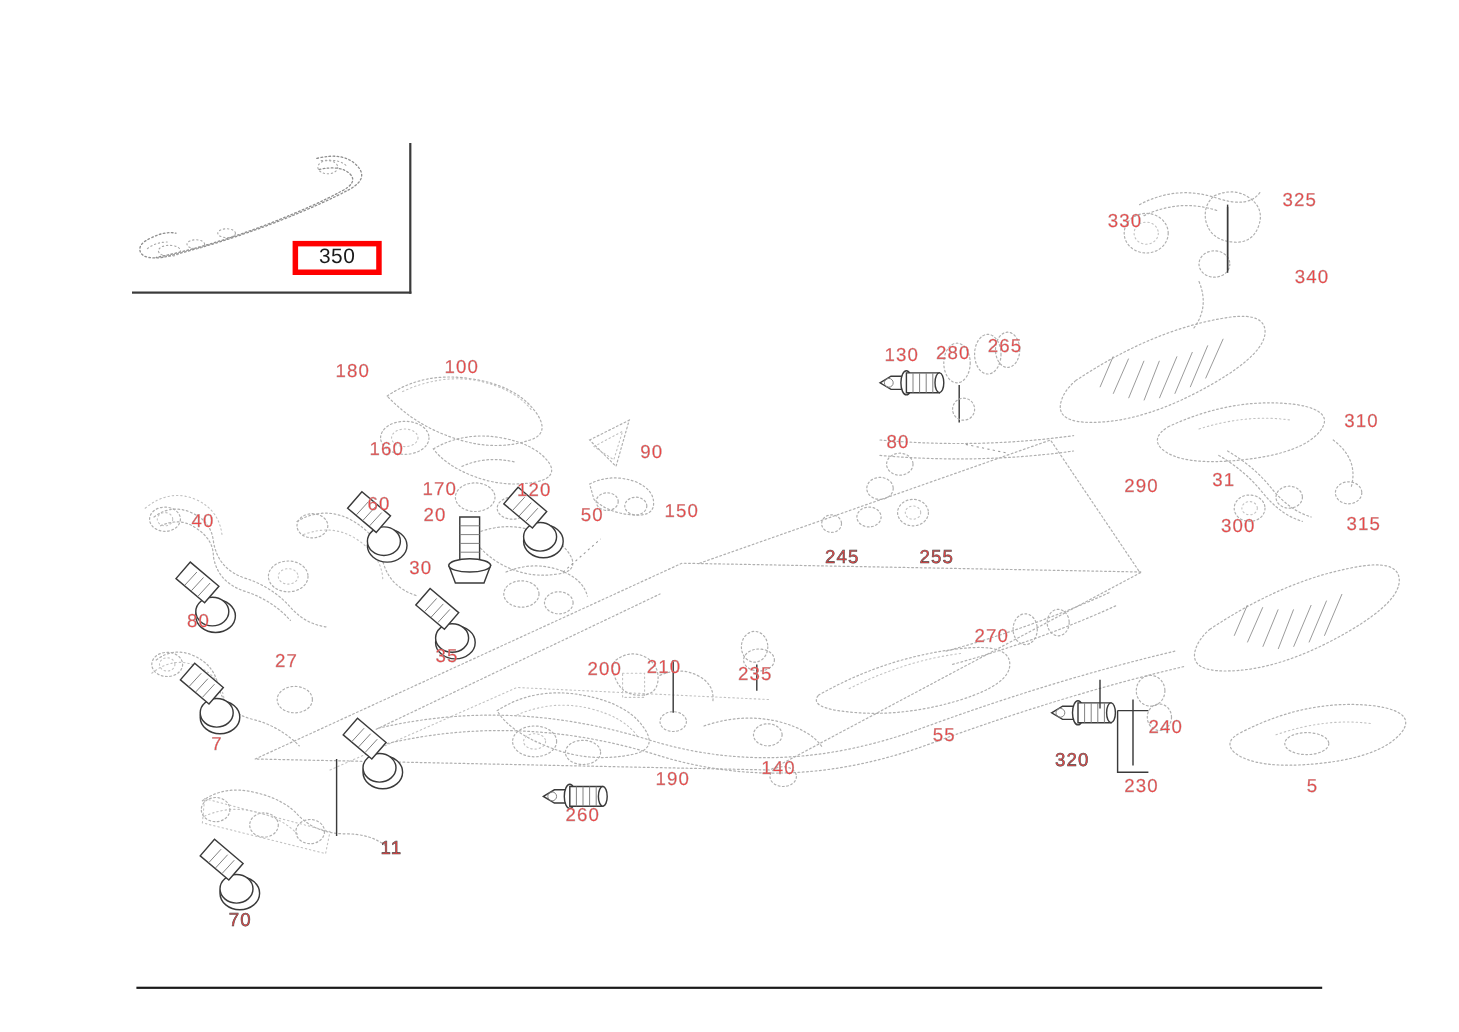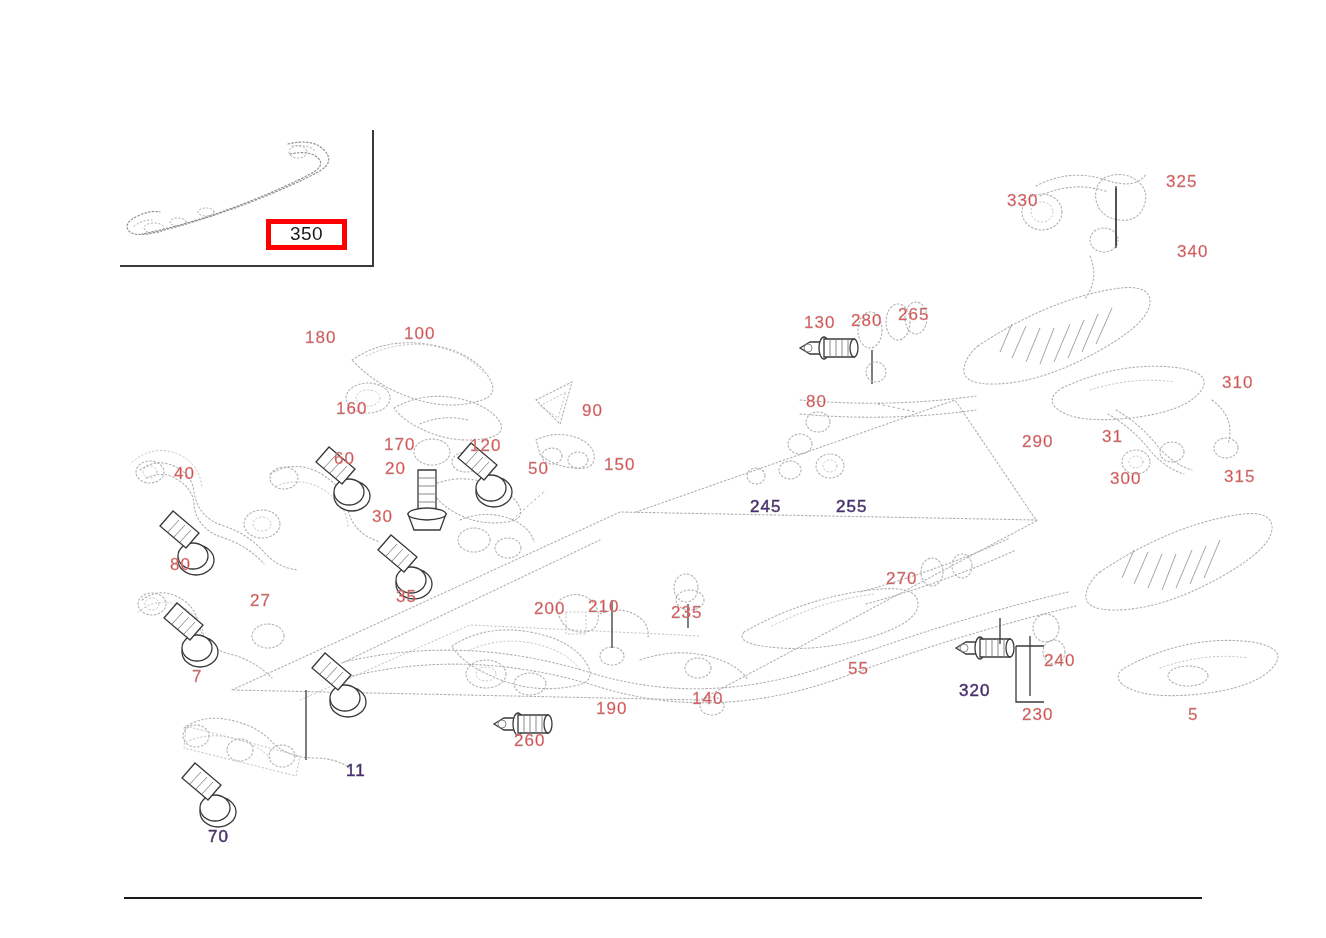--- a/index.html
+++ b/index.html
@@ -82,21 +82,21 @@
     position: absolute;
     font-family: "Liberation Sans", sans-serif;
     font-size: 17px;
     line-height: 17px;
     color: #b9b9b9;
     letter-spacing: 1px;
     white-space: nowrap;
     -webkit-text-stroke: 0.4px #8a8a8a;
   }
   .callout.strong {
-    color: #4c1d95;
+    color: #ef4444;
     -webkit-text-stroke: 0.5px #4a4a4a;
   }
   .callout.faint {
     color: #ef4444;
     -webkit-text-stroke: 0.3px #a8a8a8;
   }
 </style>
 </head>
 <body>
 

